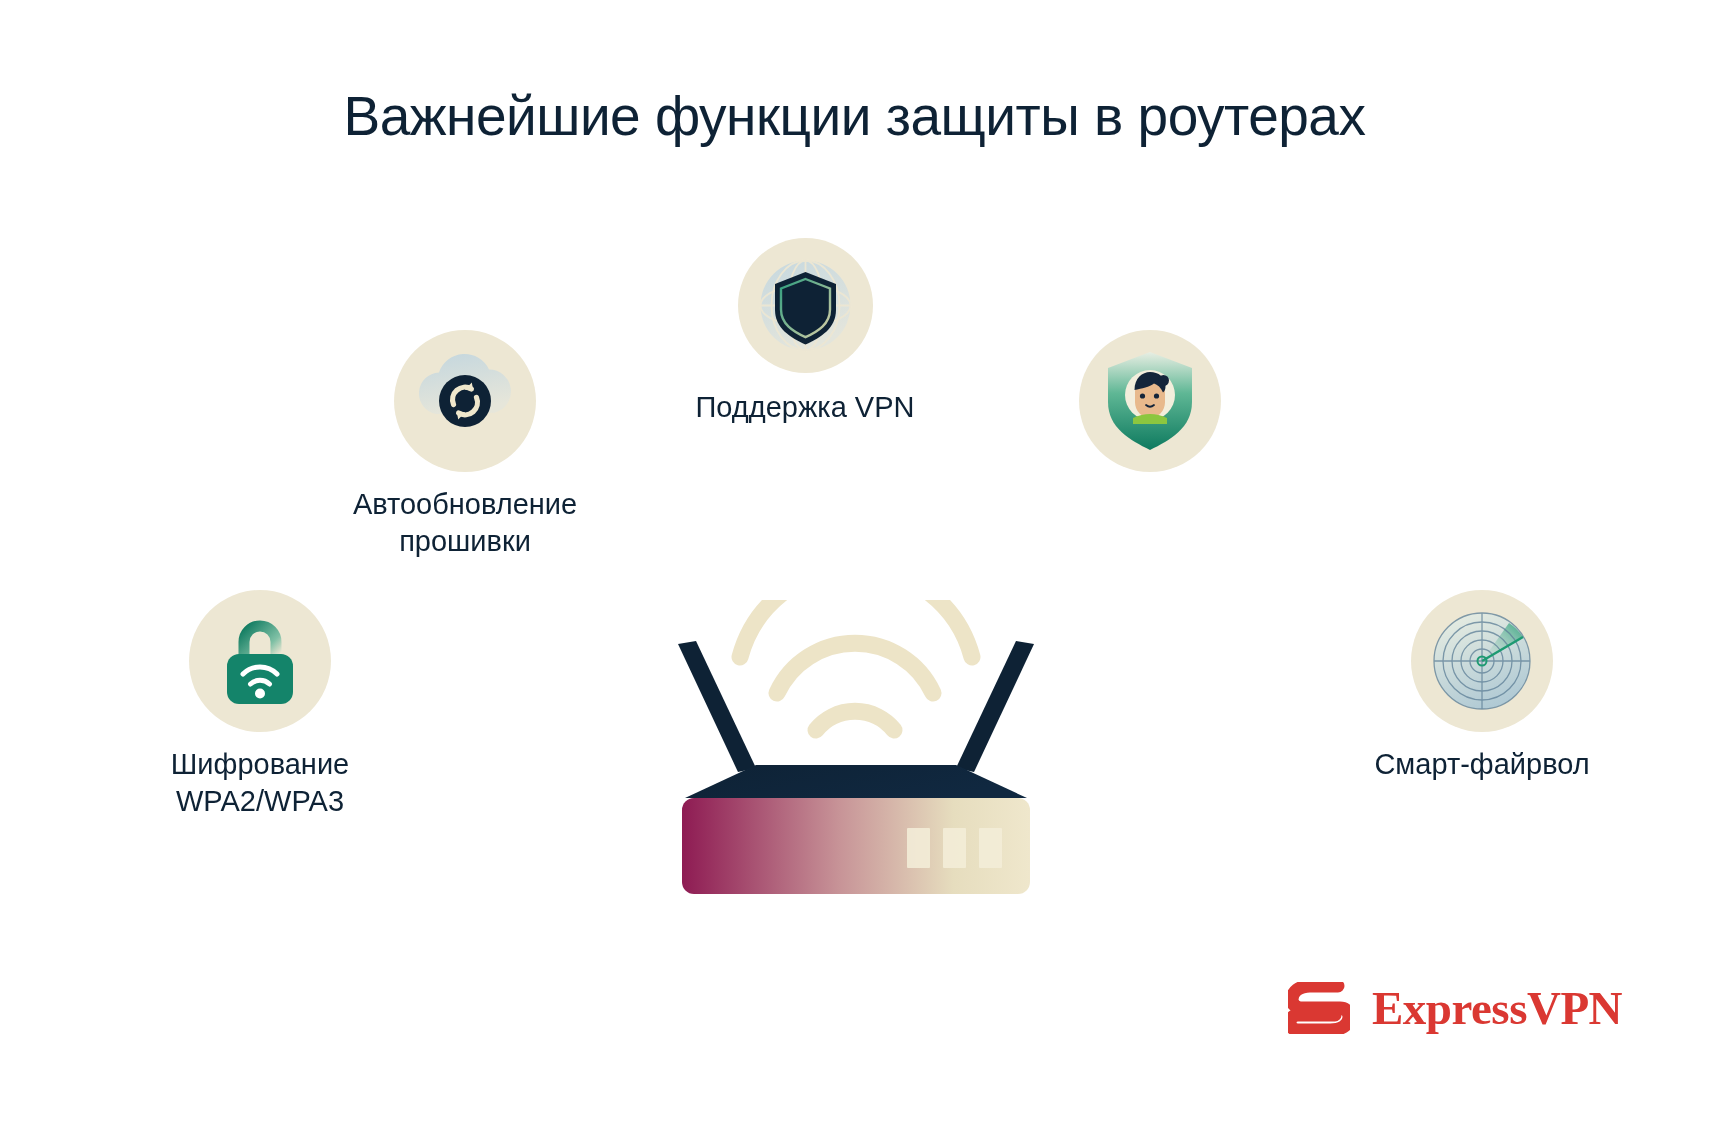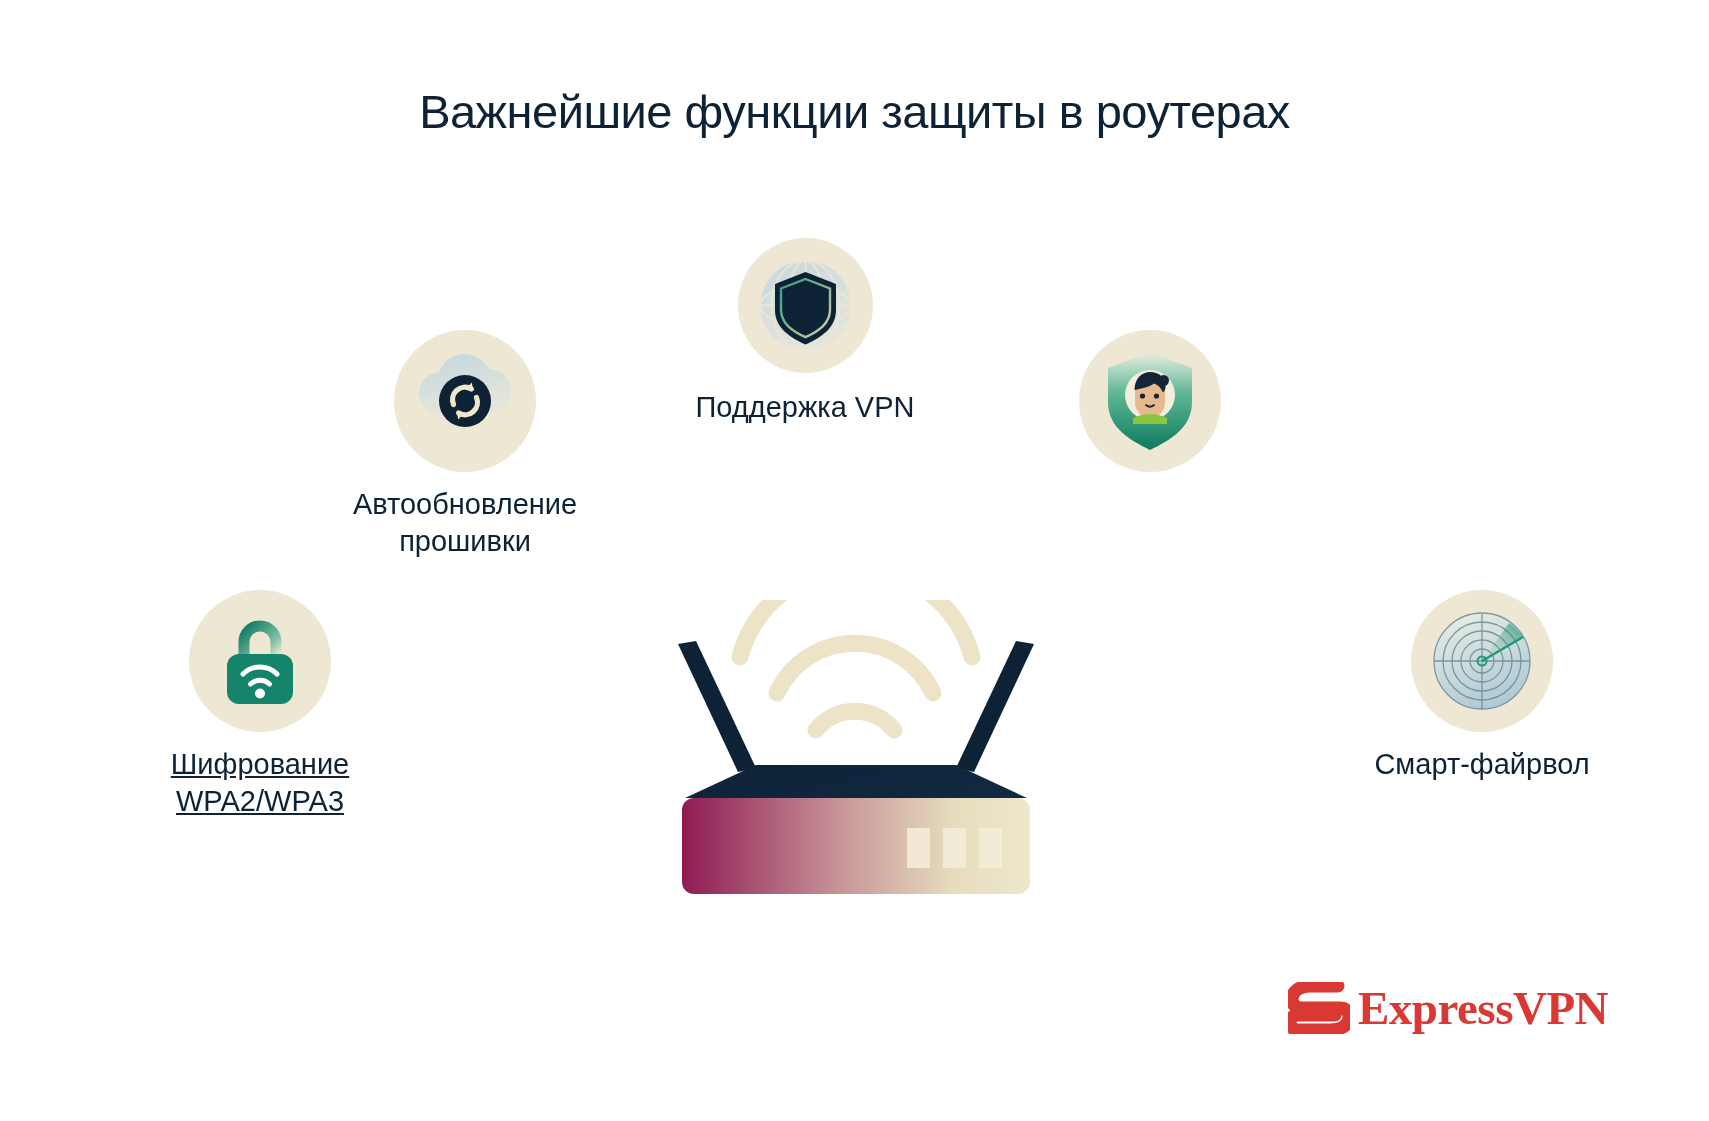--- a/index.html
+++ b/index.html
@@ -22,21 +22,21 @@
     width: 1709px;
     height: 1121px;
   }
 
   .title {
     position: absolute;
     left: 0;
     top: 84px;
     width: 1709px;
     text-align: center;
-    font-size: 47px;
+    font-size: 55px;
     font-weight: 400;
     letter-spacing: -0.5px;
     color: #0E2235;
     white-space: nowrap;
   }
 
   
   .feature {
     position: absolute;
     text-align: center;
@@ -53,21 +53,21 @@
     line-height: 1.28;
     color: #0E2235;
     font-weight: 400;
     white-space: pre-line;
   }
 
   
   #feature-autoupdate { left: 255px; top: 330px; width: 420px; }
   #feature-vpn        { left: 595px; top: 238px; width: 420px; }
   #feature-parental   { left: 940px; top: 330px; width: 420px; }
-  #feature-encryption { left: 50px;  top: 590px; width: 420px; text-decoration: underline; }
+  #feature-encryption { left: 50px;  top: 590px; width: 420px; }
   #feature-firewall   { left: 1272px;top: 590px; width: 420px; }
 
   #feature-autoupdate .badge { width: 142px; height: 142px; }
   #feature-vpn .badge        { width: 135px; height: 135px; }
   #feature-parental .badge   { width: 142px; height: 142px; }
   #feature-encryption .badge { width: 142px; height: 142px; }
   #feature-firewall .badge   { width: 142px; height: 142px; }
 
   #feature-vpn .label { margin-top: 16px; }
 
@@ -85,21 +85,21 @@
 
   
   #logo {
     position: absolute;
     left: 1288px;
     top: 975px;
     width: 300px;
     height: 66px;
     display: flex;
     align-items: center;
-    gap: 8px;
+    gap: 22px;
   }
   #logo .mark { width: 62px; height: 52px; flex: 0 0 auto; }
   #logo .wordmark {
     font-family: "Liberation Serif", serif;
     font-weight: bold;
     font-size: 47px;
     color: #DA3832;
     letter-spacing: -0.5px;
     line-height: 1;
   }

